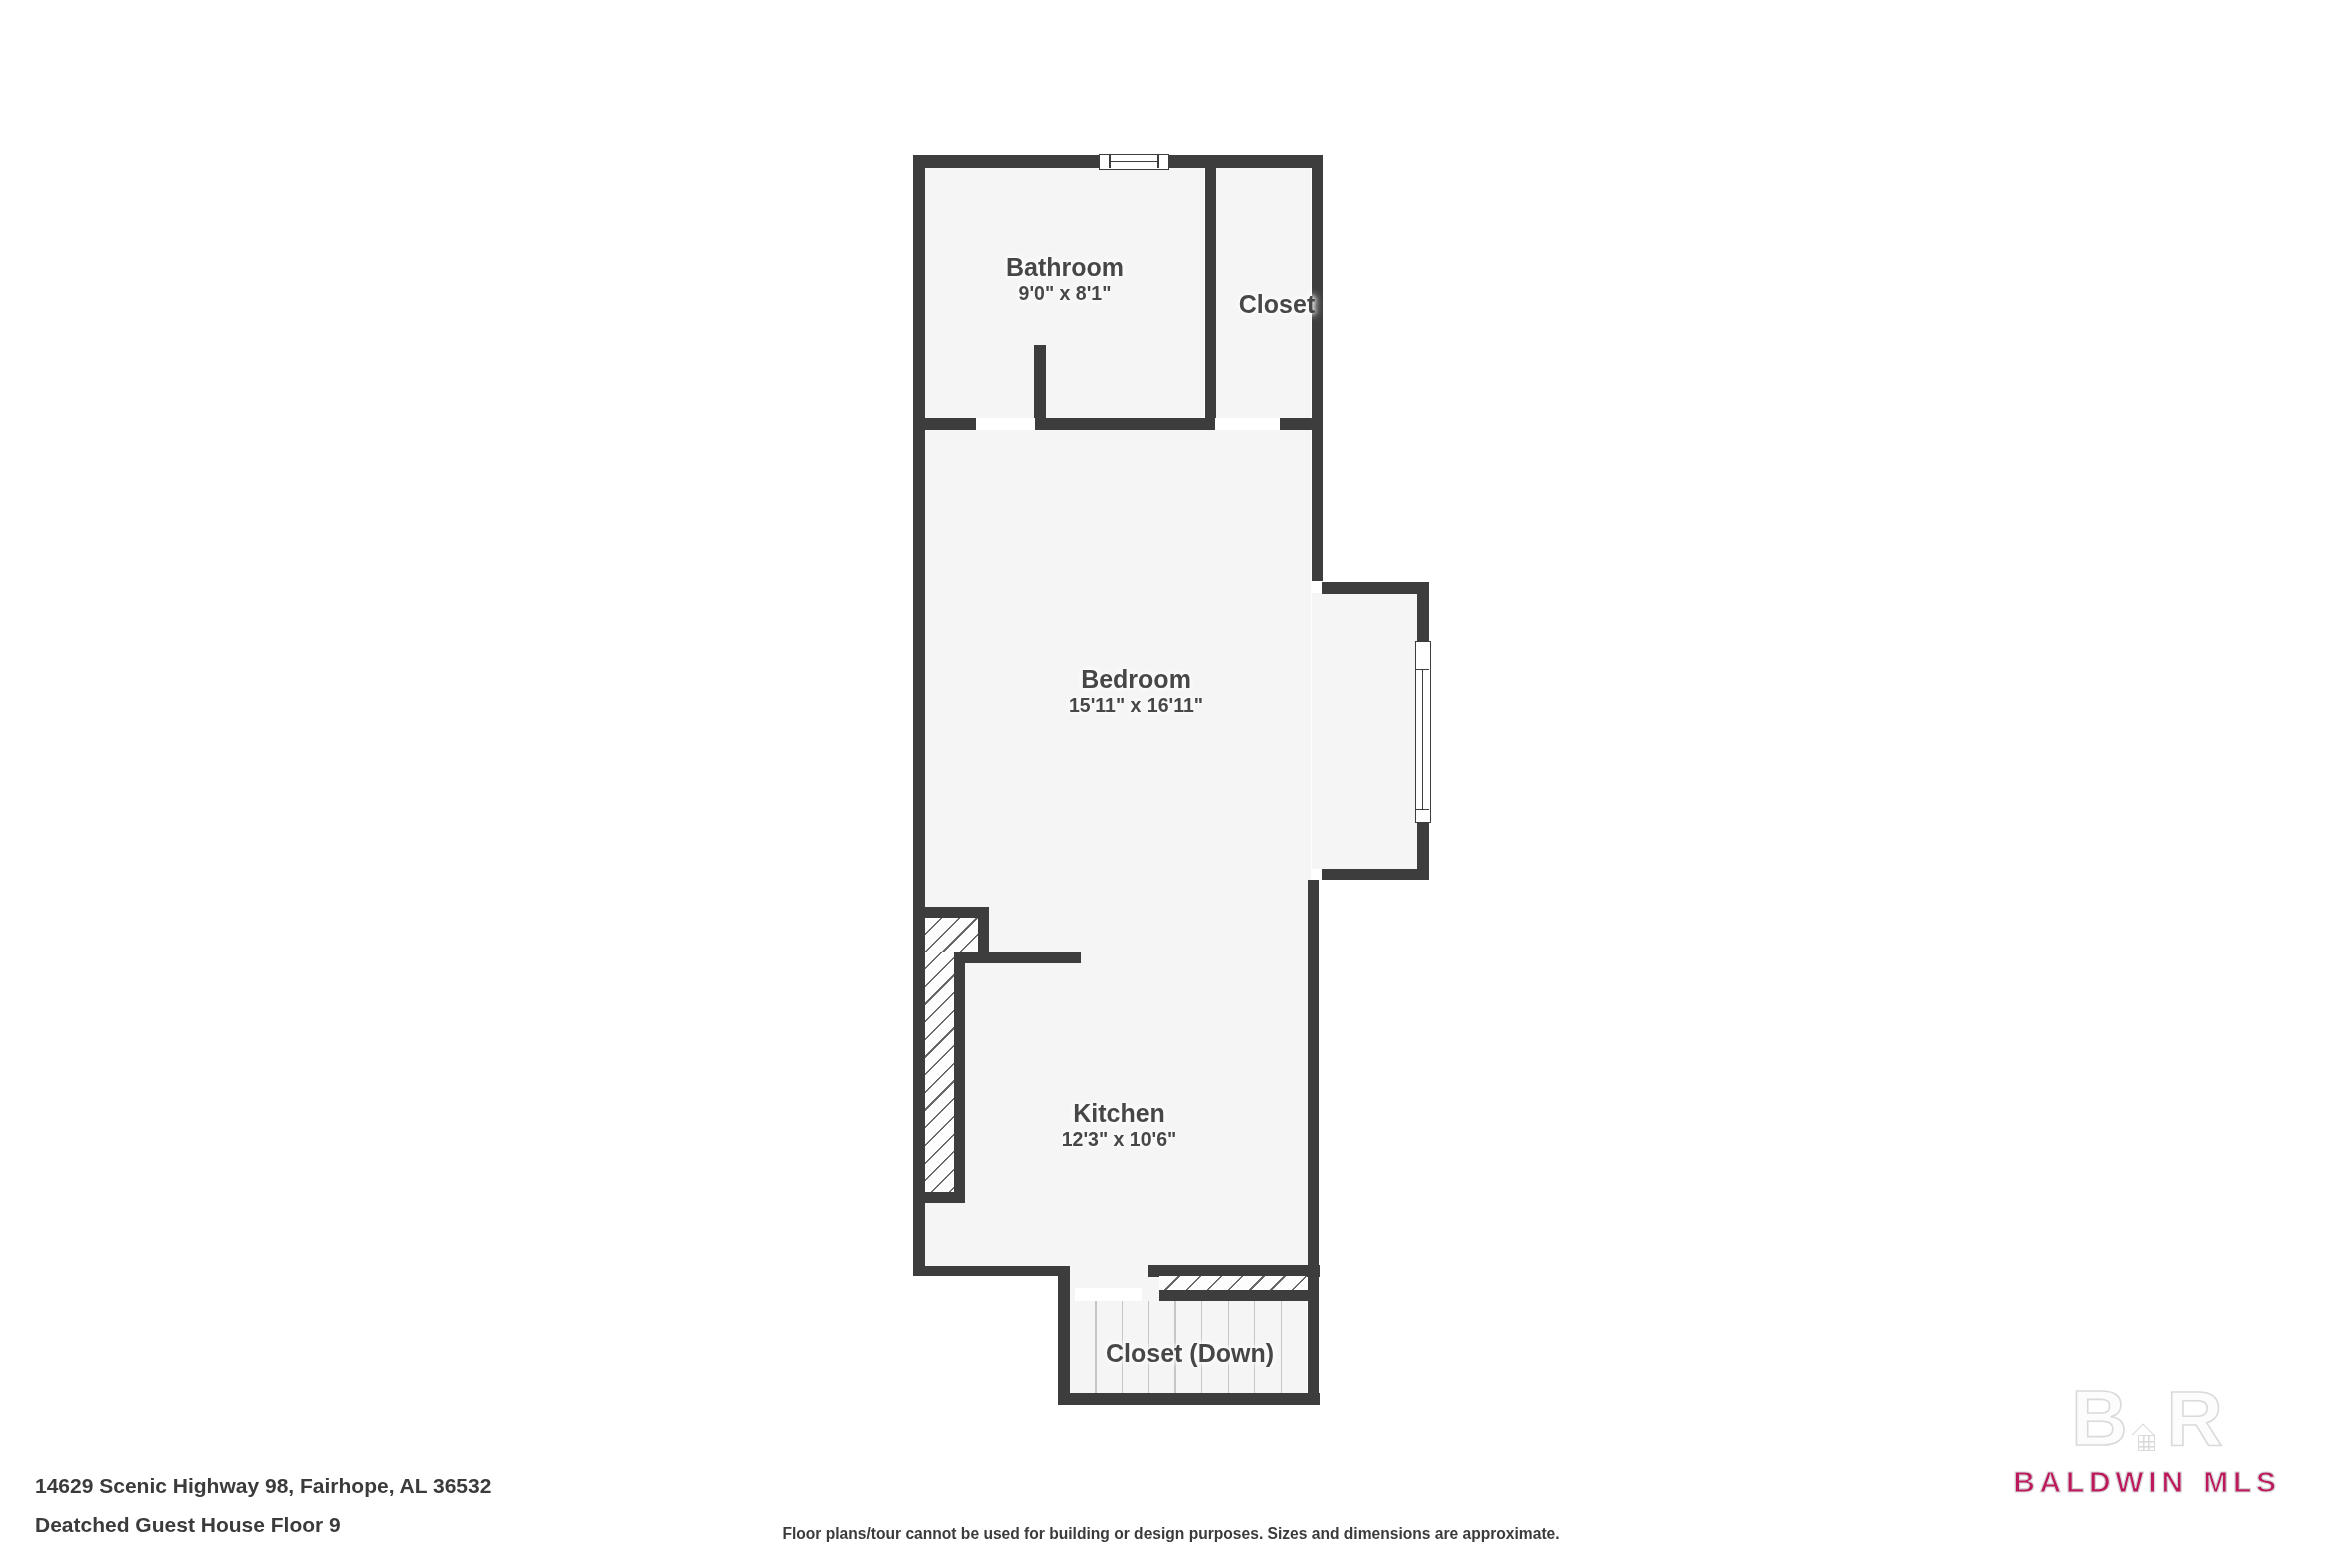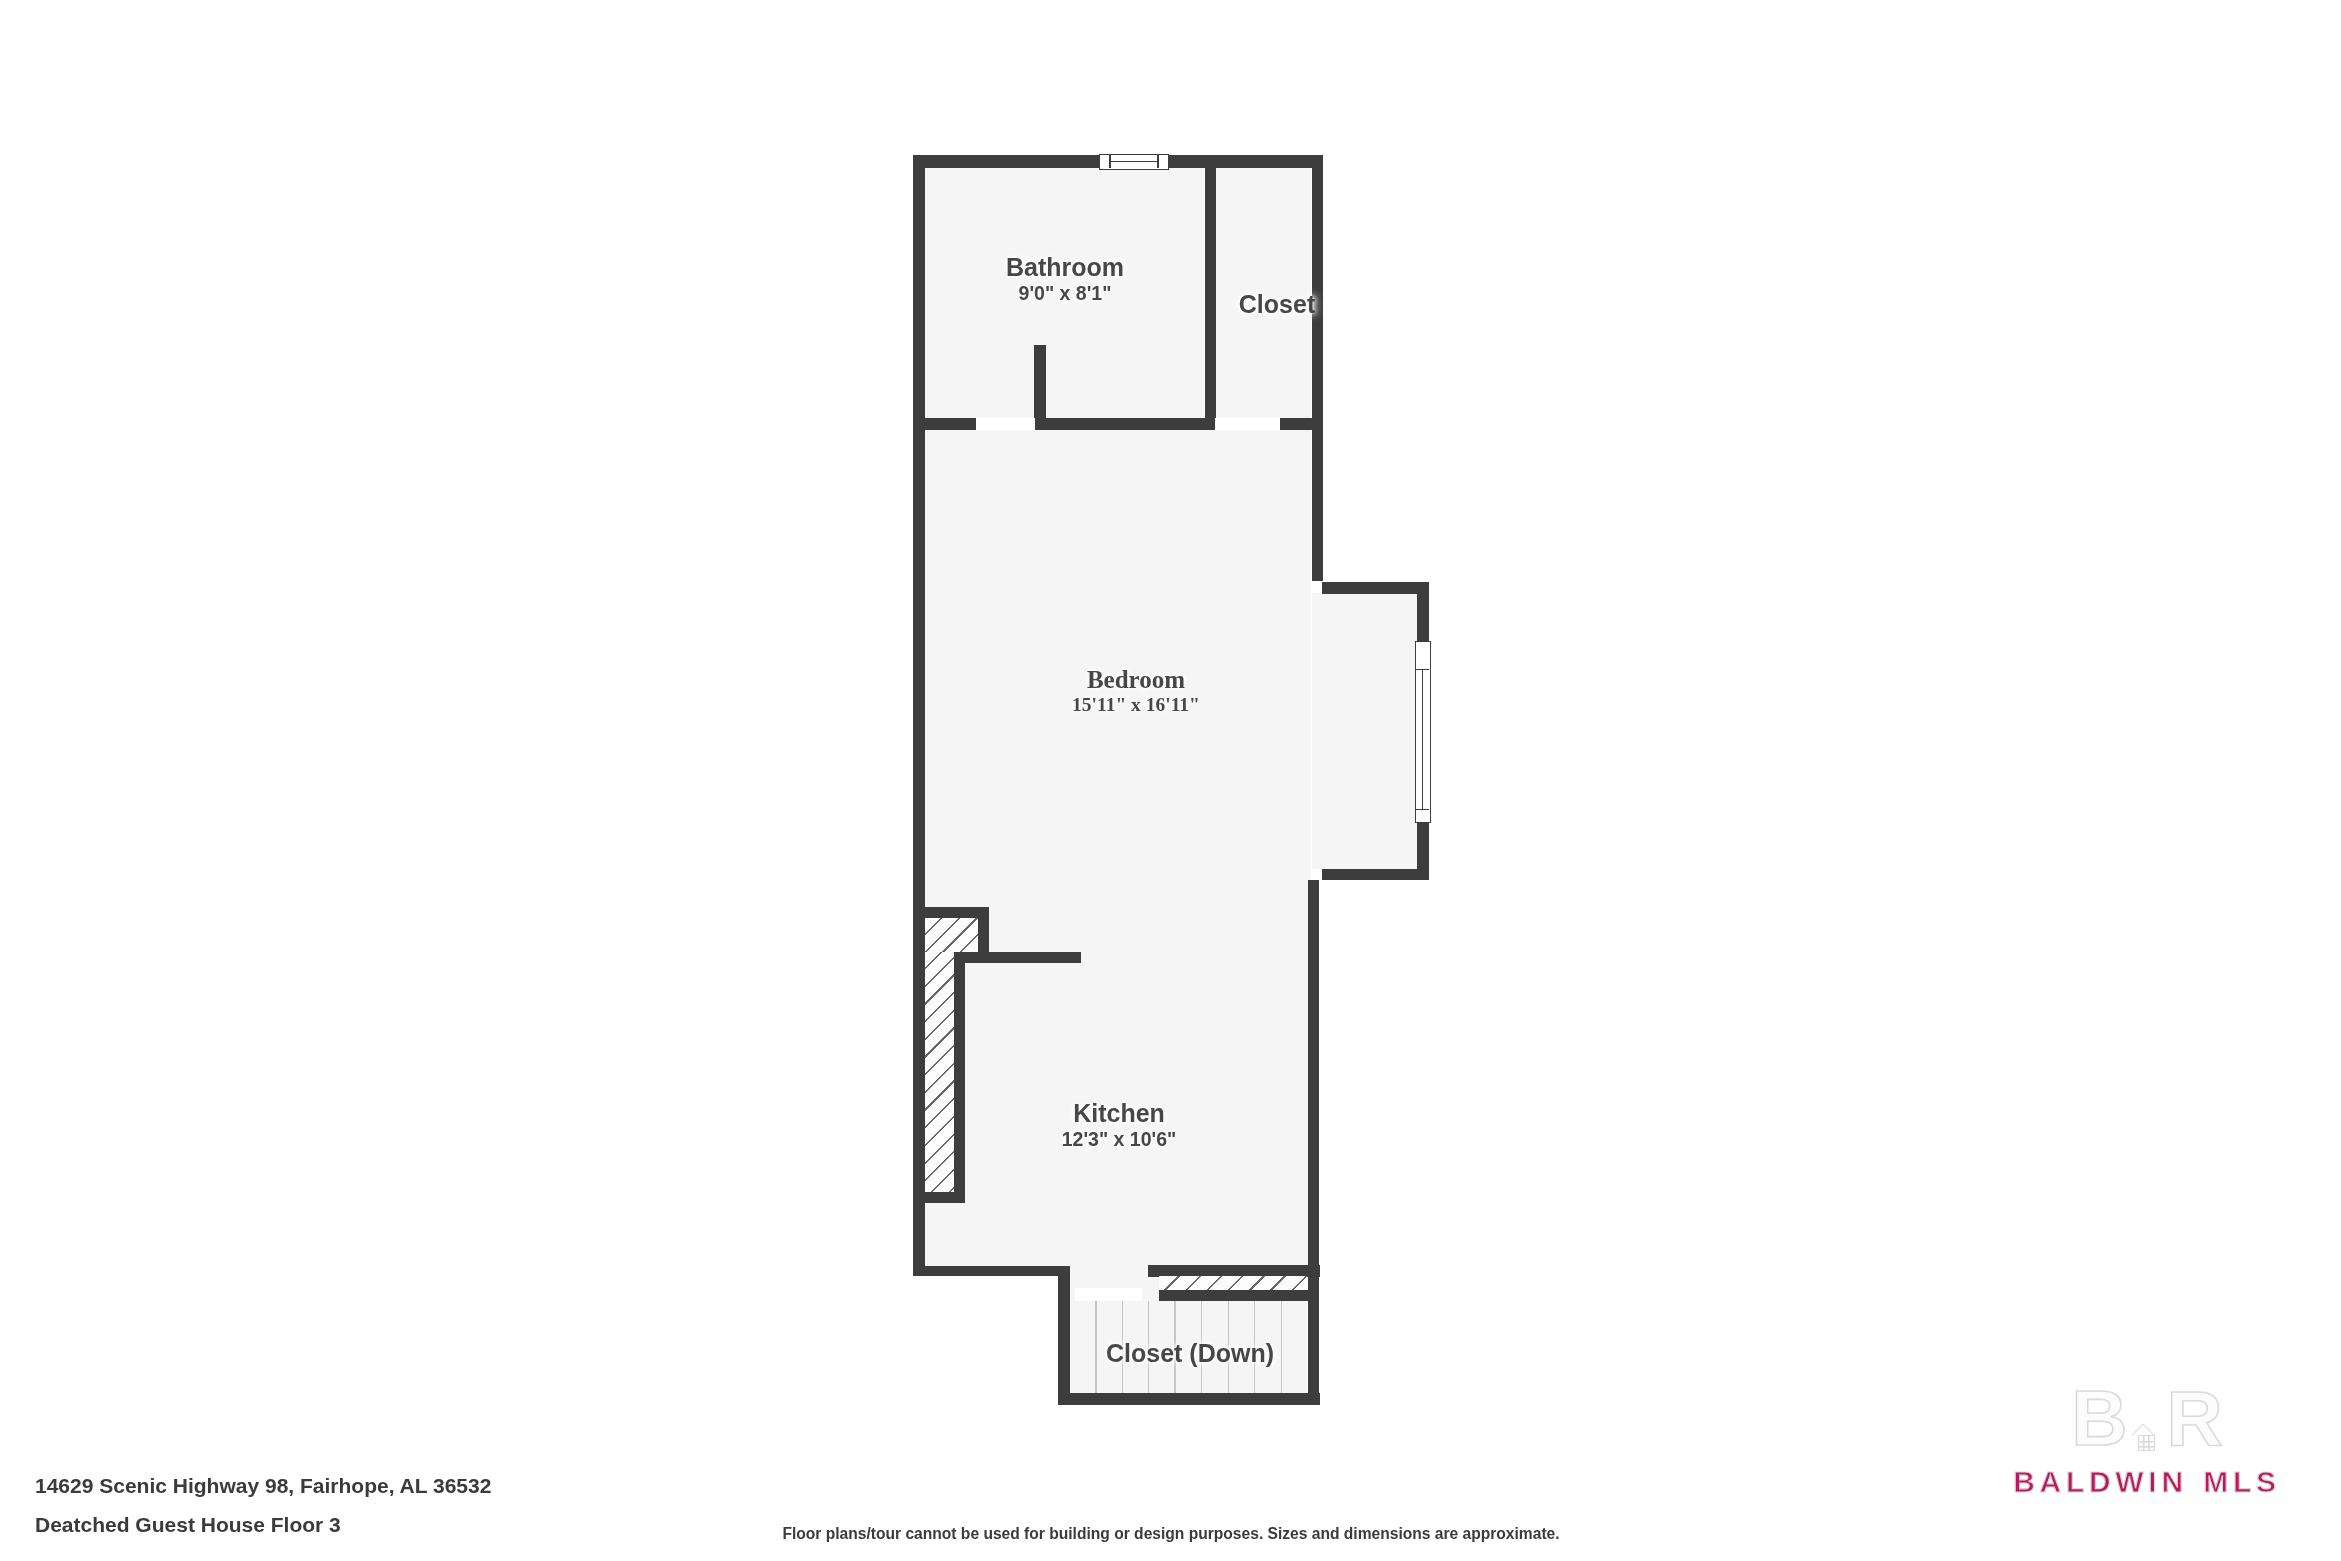--- a/index.html
+++ b/index.html
@@ -104,35 +104,35 @@
 
     <div class="treads" style="left:1070px;top:1301px;width:237px;height:92px;"></div>
 
     <div class="room-label" style="left:1065px;top:279px;">
       <div class="room-name">Bathroom</div>
       <div class="room-dims">9'0" x 8'1"</div>
     </div>
     <div class="room-label" style="left:1277px;top:304px;">
       <div class="room-name">Closet</div>
     </div>
-    <div class="room-label" style="left:1136px;top:691px;font-family:Liberation Serif, serif;">
+    <div class="room-label" style="left:1136px;top:691px;">
       <div class="room-name">Bedroom</div>
       <div class="room-dims">15'11" x 16'11"</div>
     </div>
     <div class="room-label" style="left:1119px;top:1125px;">
       <div class="room-name">Kitchen</div>
       <div class="room-dims">12'3" x 10'6"</div>
     </div>
     <div class="room-label" style="left:1190px;top:1353px;">
       <div class="room-name">Closet (Down)</div>
     </div>
   </div>
 
   <div class="address" style="top:1474px;">14629 Scenic Highway 98, Fairhope, AL 36532</div>
-  <div class="address" style="top:1513px;">Deatched Guest House Floor 3</div>
+  <div class="address" style="top:1513px;">Deatched Guest House Floor 9</div>
   <div class="disclaimer">Floor plans/tour cannot be used for building or design purposes. Sizes and dimensions are approximate.</div>
 
   <div class="watermark">
     <div class="wm-monogram">
       <span>B</span>
       <span class="wm-house">
         <span class="roof"></span>
         <span class="body"></span>
       </span>
       <span>R</span>

